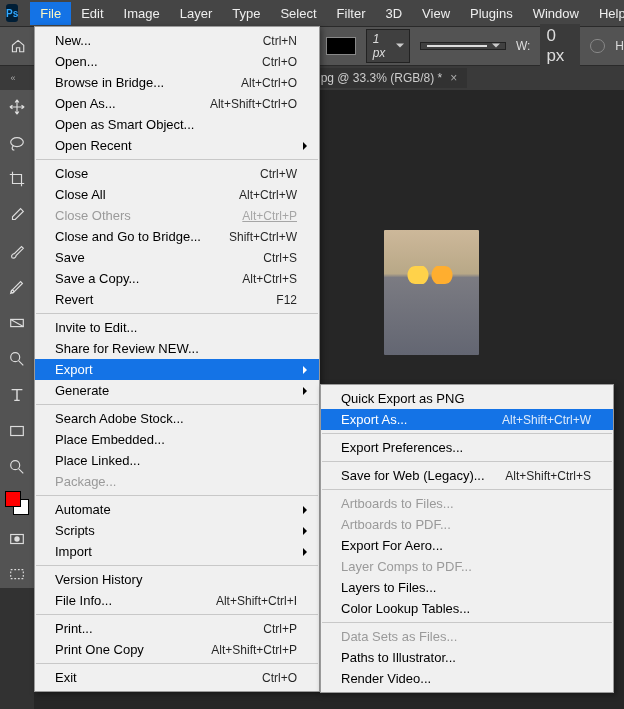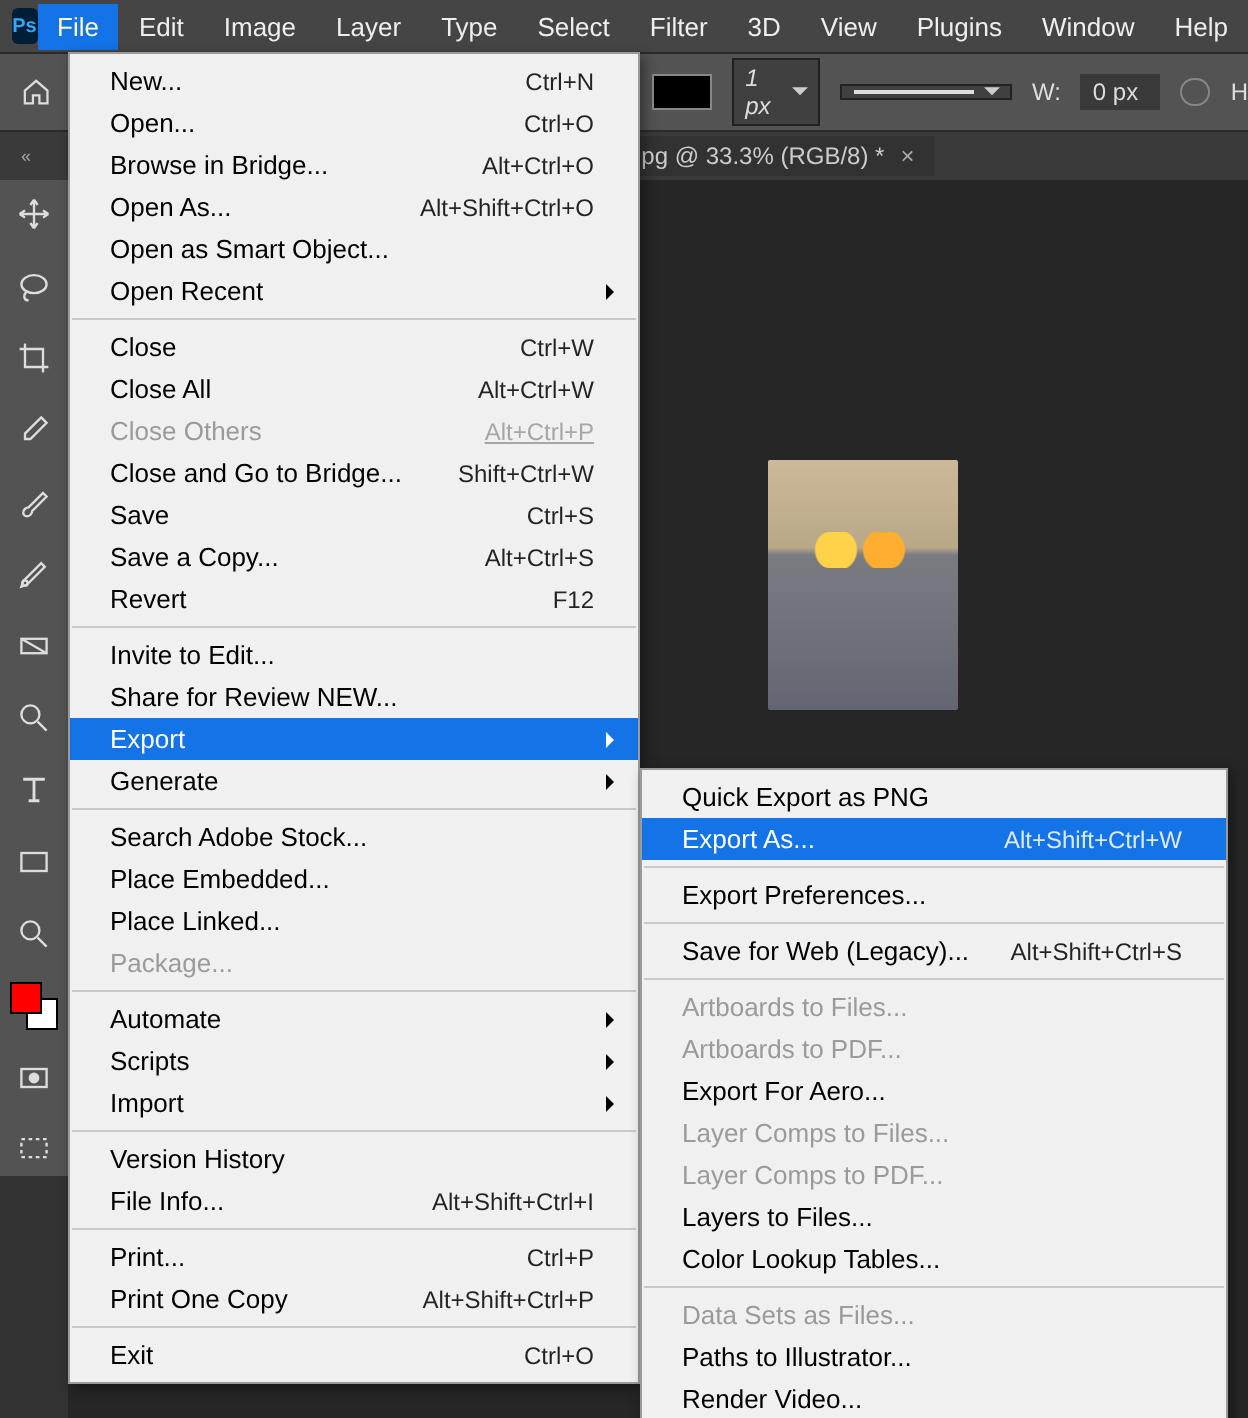--- a/index.html
+++ b/index.html
@@ -25,21 +25,21 @@
   .ps-logo {
     width: 18px; height: 18px;
     background: #001e36;
     color: #31a8ff;
     font-size: 10px;
     font-weight: bold;
     display: flex;
     align-items: center;
     justify-content: center;
     border-radius: 3px;
-    margin-right: 0;
+    margin-right: 12px;
   }
   .menubar-item {
     padding: 4px 10px;
     color: #eee;
     cursor: default;
   }
   .menubar-item.open { background: #1473e6; color: #fef9c3; }
 
   
   .options-bar {
@@ -78,21 +78,21 @@
     border-top-color: #ccc;
   }
   .stroke-preview {
     width: 60px; height: 2px; background: #ddd;
   }
   .opt-label { color: #ddd; font-size: 12px; }
   .opt-readout {
     background: #3a3a3a;
     padding: 2px 6px;
     color: #ddd;
-    font-size: 12px;
+    font-size: 17px;
     min-width: 40px;
   }
   .chain-icon {
     width: 18px; height: 14px;
     border: 1px solid #888;
     border-radius: 7px;
     position: relative;
   }
 
   
@@ -481,23 +481,20 @@
     <div class="menu-row disabled">
       <span class="label">Artboards to Files...</span>
     </div>
     <div class="menu-row disabled">
       <span class="label">Artboards to PDF...</span>
     </div>
     <div class="menu-row">
       <span class="label">Export For Aero...</span>
     </div>
     <div class="menu-row disabled">
-      <span class="label">Layer Comps to Files...</span>
-    </div>
-    <div class="menu-row disabled">
       <span class="label">Layer Comps to PDF...</span>
     </div>
     <div class="menu-row">
       <span class="label">Layers to Files...</span>
     </div>
     <div class="menu-row">
       <span class="label">Color Lookup Tables...</span>
     </div>
     <div class="menu-sep"></div>
     <div class="menu-row disabled">

